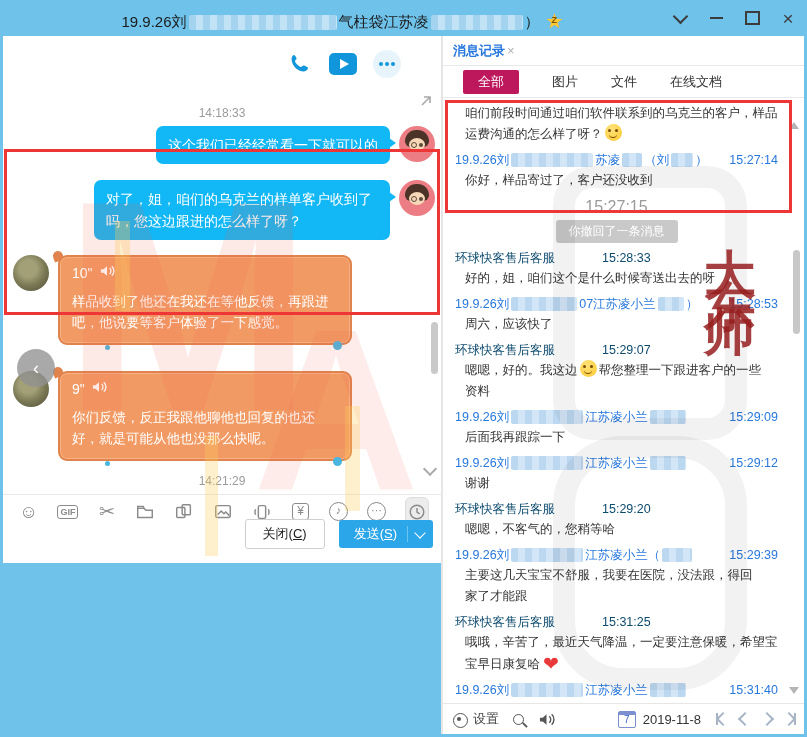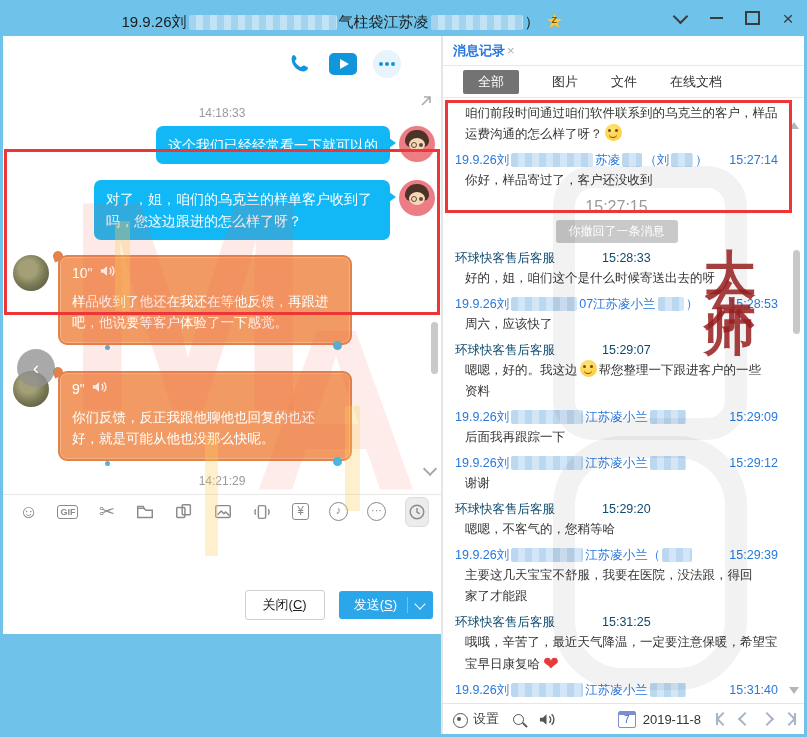--- a/index.html
+++ b/index.html
@@ -17,21 +17,21 @@
   #badge{position:relative;display:inline-block;width:20px;height:20px;margin-left:6px;}
   #badge i{position:absolute;left:0;top:-3px;font-style:normal;font-size:20px;color:#ffc937;text-shadow:0 0 1px #e0a520;}
   #badge b{position:absolute;left:6px;top:3px;font-size:9px;color:#7a5200;}
   #controls{position:absolute;right:6px;top:0;height:36px;display:flex;align-items:center;gap:10px;}
   .ctl{width:26px;height:26px;display:flex;align-items:center;justify-content:center;cursor:pointer;}
   .chv-dn{width:9px;height:9px;border-left:2px solid #3c3c3c;border-bottom:2px solid #3c3c3c;transform:rotate(-45deg);margin-top:-4px;}
   .min-bar{width:13px;height:2px;background:#3c3c3c;}
   .max-box{width:11px;height:10px;border:2px solid #3c3c3c;}
   .close-x{font-size:19px;color:#3c3c3c;line-height:1;}
   
-  #left{position:absolute;left:3px;top:36px;width:438px;height:598px;background:#fff;overflow:hidden;}
+  #left{position:absolute;left:3px;top:36px;width:438px;height:527px;background:#fff;overflow:hidden;}
   .lp-top{height:54px;display:flex;justify-content:flex-end;align-items:flex-start;gap:16px;padding:14px 40px 0 0;}
   .hic{width:28px;height:28px;display:flex;align-items:center;justify-content:center;cursor:pointer;}
   .vidic{width:30px;height:22px;background:#1296db;border-radius:5px;position:relative;}
   .vidic:after{content:"";position:absolute;left:11px;top:6px;border-left:9px solid #fff;border-top:5px solid transparent;border-bottom:5px solid transparent;}
   .moreic{width:28px;height:28px;border-radius:50%;background:#e8f4fc;display:flex;align-items:center;justify-content:center;gap:2px;}
   .moreic i{width:4px;height:4px;border-radius:50%;background:#1296db;}
   .expand{position:absolute;right:8px;top:58px;cursor:pointer;}
   #chat-groups{position:relative;height:390px;overflow:hidden;}
   .c-time{text-align:center;color:#9b9b9b;font-size:12px;margin:4px 0 6px;}
   .row{display:flex;align-items:flex-start;gap:9px;padding:0 6px;}
@@ -73,21 +73,21 @@
   .tobottom .chv{border-color:#a9a9a9;}
   
   #divider{position:absolute;left:441px;top:36px;width:2px;height:698px;background:#e6e6e6;}
   
   #right{position:absolute;left:443px;top:36px;width:361px;height:698px;background:#fff;overflow:hidden;}
   .tabrow{height:29px;border-bottom:1px solid #e8e8e8;display:flex;align-items:center;padding-left:10px;}
   .rtab{font-size:13px;color:#2878dd;display:flex;align-items:center;gap:2px;cursor:pointer;}
   .rtab .x{font-style:normal;color:#b0b0b0;font-size:13px;cursor:pointer;}
   .filterrow{height:31px;border-bottom:1px solid #e8e8e8;display:flex;align-items:center;gap:33px;padding-left:20px;font-size:13px;color:#333;}
   .ftab{cursor:pointer;}
-  .ftab.active{background:#737373;color:#fff;border-radius:2px;padding:3px 15px;}
+  .ftab.active{background:#be185d;color:#fff;border-radius:2px;padding:3px 15px;}
   #hist{position:relative;height:607px;overflow:hidden;padding:5px 26px 0 12px;}
   .hd{display:flex;align-items:center;font-size:12.5px;white-space:nowrap;overflow:hidden;margin-top:5px;line-height:20px;}
   .hd.blue{color:#2878dd;}
   .hd.green{color:#0c4a6e;gap:39px;}
   .hd .time{flex:0 0 auto;}
   .hd.blue .time{margin-left:auto;}
   .hd.green .time{margin-left:8px;}
   .hd .mask{background:repeating-linear-gradient(90deg,#bcd8f0 0 7px,#d3e6f8 7px 14px);height:14px;}
   .ln{font-size:12.5px;color:#333;line-height:21px;padding-left:10px;white-space:nowrap;overflow:hidden;}
   .h-time{text-align:center;color:#9a9a9a;font-size:16px;margin:7px 0 3px;}

